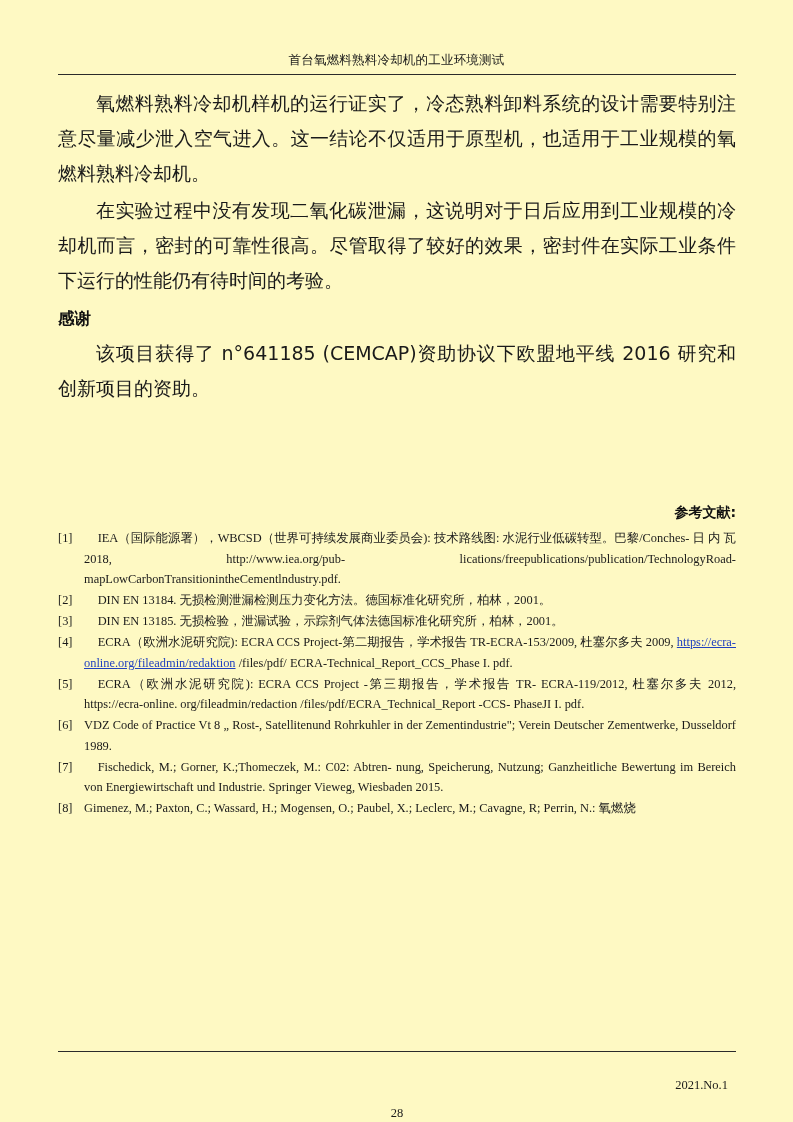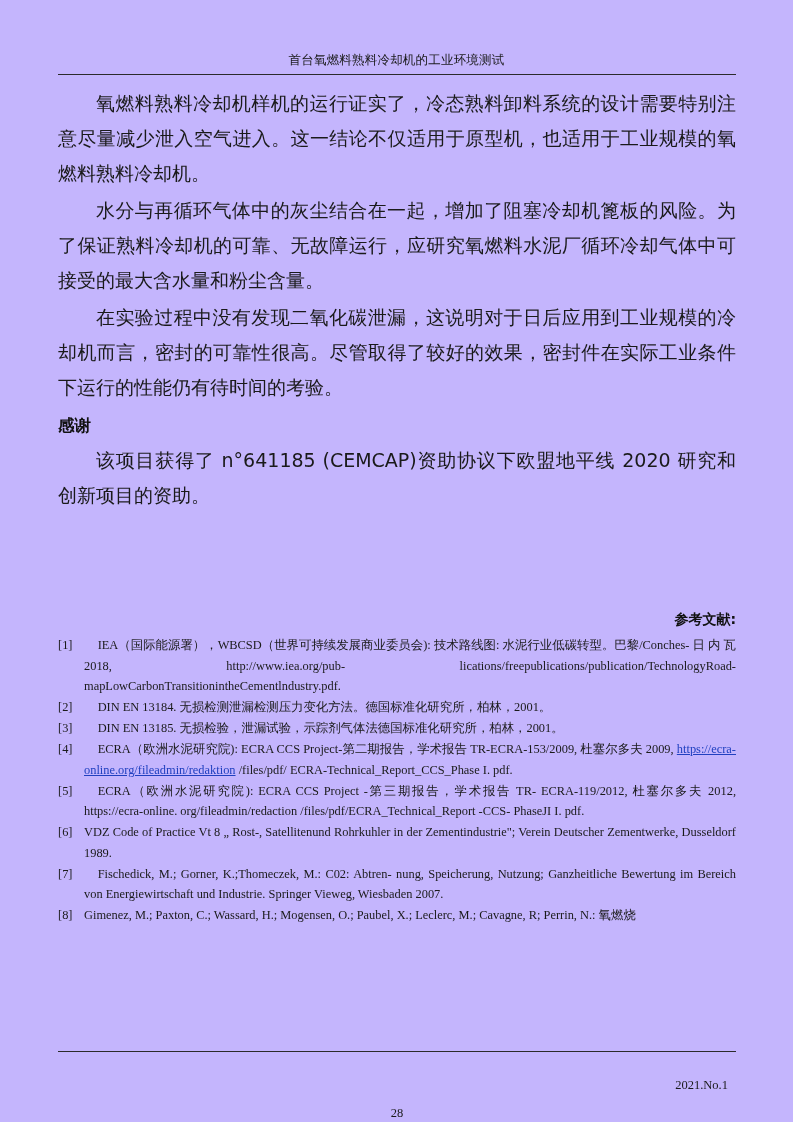--- a/index.html
+++ b/index.html
@@ -4,21 +4,21 @@
 <style>
   html, body {
     margin: 0;
     padding: 0;
     background: #e9e9e7;
   }
   .page {
     position: relative;
     width: 793px;
     height: 1122px;
-    background: #c4b5fd;
+    background: #fef9c3;
     margin: 0 auto;
     box-sizing: border-box;
     font-family: "Liberation Serif", serif;
     color: #1a1a1a;
     overflow: hidden;
   }
   
   .runhead {
     position: absolute;
     top: 52px;
@@ -130,25 +130,24 @@
 <body>
 
 <div class="page">
 
   <div class="runhead">首台氧燃料熟料冷却机的工业环境测试</div>
   <div class="header-rule"></div>
 
   <div class="content">
 
     <p class="body">氧燃料熟料冷却机样机的运行证实了，冷态熟料卸料系统的设计需要特别注意尽量减少泄入空气进入。这一结论不仅适用于原型机，也适用于工业规模的氧燃料熟料冷却机。</p>
-    <p class="body">水分与再循环气体中的灰尘结合在一起，增加了阻塞冷却机篦板的风险。为了保证熟料冷却机的可靠、无故障运行，应研究氧燃料水泥厂循环冷却气体中可接受的最大含水量和粉尘含量。</p>
     <p class="body">在实验过程中没有发现二氧化碳泄漏，这说明对于日后应用到工业规模的冷却机而言，密封的可靠性很高。尽管取得了较好的效果，密封件在实际工业条件下运行的性能仍有待时间的考验。</p>
 
     <h2 class="section">感谢</h2>
-    <p class="body">该项目获得了 n°641185 (CEMCAP)资助协议下欧盟地平线 2020 研究和创新项目的资助。</p>
+    <p class="body">该项目获得了 n°641185 (CEMCAP)资助协议下欧盟地平线 2016 研究和创新项目的资助。</p>
 
     <div style="height:96px"></div>
 
     <div class="refs-title">参考文献:</div>
 
     <div class="refs">
 
       <div class="ref">
         <span class="num">[1]</span>
         <span class="txt ind"><span>IEA（国际能源署），WBCSD（世界可持续发展商业委员会): 技术路线图: 水泥行业低碳转型。巴黎/Conches- 日 内 瓦 2018, http://www.iea.org/pub- lications/freepublications/publication/TechnologyRoad-mapLowCarbonTransitionintheCementlndustry.pdf.</span></span>
@@ -174,21 +173,21 @@
         <span class="txt ind"><span>ECRA（欧洲水泥研究院): ECRA CCS Project -第三期报告，学术报告 TR- ECRA-119/2012, 杜塞尔多夫 2012, https://ecra-online. org/fileadmin/redaction /files/pdf/ECRA_Technical_Report -CCS- PhaseJI I. pdf.</span></span>
       </div>
 
       <div class="ref">
         <span class="num">[6]</span>
         <span class="txt"><span>VDZ Code of Practice Vt 8 „ Rost-, Satellitenund Rohrkuhler in der Zementindustrie"; Verein Deutscher Zementwerke, Dusseldorf 1989.</span></span>
       </div>
 
       <div class="ref">
         <span class="num">[7]</span>
-        <span class="txt ind"><span>Fischedick, M.; Gorner, K.;Thomeczek, M.: C02:   Abtren- nung, Speicherung, Nutzung; Ganzheitliche Bewertung im Bereich von Energiewirtschaft und Industrie. Springer Vieweg, Wiesbaden 2007.</span></span>
+        <span class="txt ind"><span>Fischedick, M.; Gorner, K.;Thomeczek, M.: C02:   Abtren- nung, Speicherung, Nutzung; Ganzheitliche Bewertung im Bereich von Energiewirtschaft und Industrie. Springer Vieweg, Wiesbaden 2015.</span></span>
       </div>
 
       <div class="ref">
         <span class="num">[8]</span>
         <span class="txt"><span>Gimenez, M.; Paxton, C.; Wassard, H.; Mogensen, O.; Paubel, X.; Leclerc, M.; Cavagne, R; Perrin, N.: 氧燃烧</span></span>
       </div>
 
     </div>
   </div>
 

